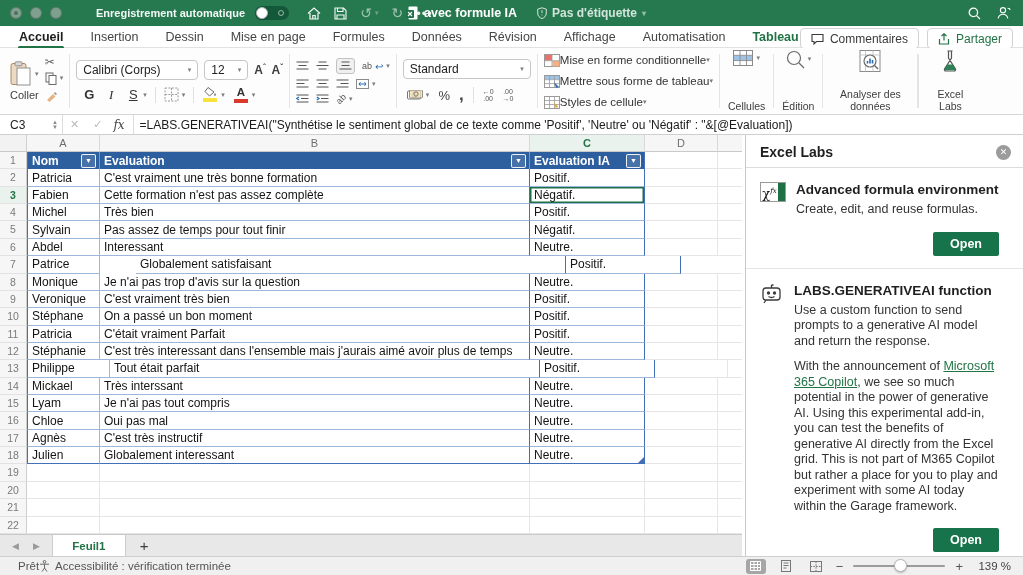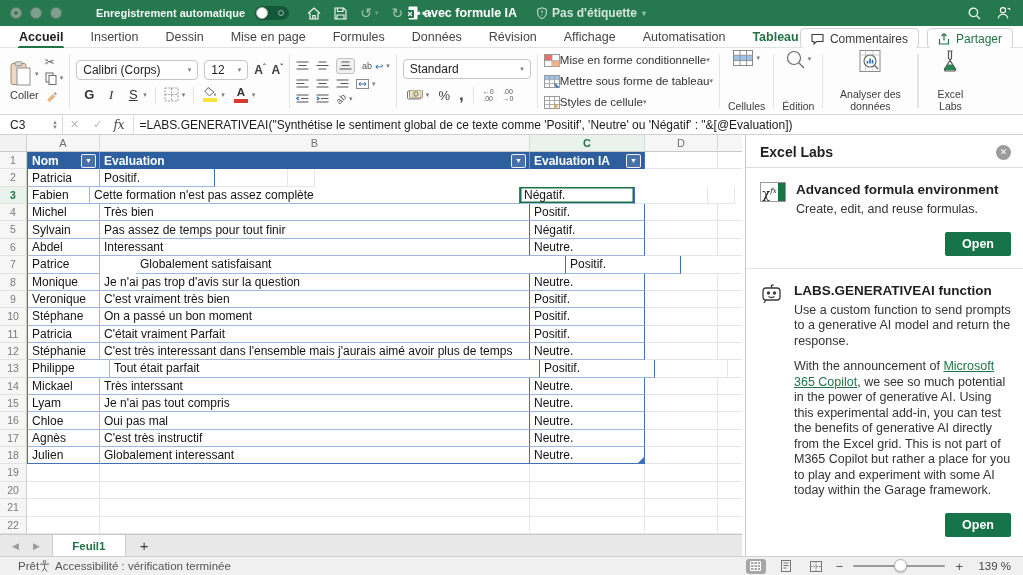--- a/index.html
+++ b/index.html
@@ -142,21 +142,21 @@
   .pm{font-size:13px;color:#555;}
 
   
   .panel{position:absolute;left:745px;top:135px;width:278px;height:421px;background:#fff;
          border-left:1px solid #c9c9c9;box-sizing:border-box;overflow:hidden;}
   .panel-head{display:flex;align-items:center;justify-content:space-between;padding:9px 12px 7px 14px;
               border-bottom:1px solid #dcdcdc;}
   .panel-title{font-size:14px;font-weight:700;color:#1f1f1f;}
   .closebtn{width:15px;height:15px;border-radius:50%;background:#9b9b9b;color:#fff;font-size:9px;
             display:flex;align-items:center;justify-content:center;line-height:1;}
-  .psection{padding:14px 12px 12px 14px;}
+  .psection{padding:14px 24px 12px 14px;}
   .psection + .psection{border-top:1px solid #e4e4e4;}
   .sec-head{display:flex;gap:10px;align-items:flex-start;}
   .sec-texts{flex:1;}
   .sec-title{font-size:13.5px;font-weight:700;color:#1f1f1f;margin-bottom:5px;}
   .sec-body{font-size:12.5px;color:#333;line-height:1.24;margin:0 0 10px 0;}
   .plink{color:#217346;text-decoration:underline;}
   .openrow{text-align:right;margin-top:4px;}
   .openbtn{display:inline-block;background:#17744a;color:#fff;font-size:12.5px;font-weight:600;
            border-radius:2px;padding:5px 17px;}
   .afe-icon{width:26px;height:20px;border:1px solid #9a9a9a;display:flex;box-sizing:border-box;flex:none;}
@@ -584,27 +584,28 @@
         <div class="cell th cC" style="width: 115px;">
           <span class="thlabel">Evaluation IA</span>
           <span class="filter">▼</span>
         </div>
         <div class="cell empty" style="width: 73px;"></div>
         <div class="cell empty" style="width: 27px;"></div>
       </div>
       <div class="grow">
         <div class="gut">2</div>
         <div class="cell tb cA" style="width: 73px;">Patricia</div>
+        <div class="cell tb cB" style="width: 430px;">C'est vraiment une très bonne formation</div>
         <div class="cell tb cC" style="width: 115px;">Positif.</div>
         <div class="cell empty" style="width: 73px;"></div>
         <div class="cell empty" style="width: 27px;"></div>
       </div>
       <div class="grow">
         <div class="gut sel">3</div>
-        <div class="cell tb cA" style="width: 63px;">Fabien</div>
+        <div class="cell tb cA" style="width: 73px;">Fabien</div>
         <div class="cell tb cB" style="width: 430px;">Cette formation n'est pas assez complète</div>
         <div class="cell tb cC active-cell" style="width: 115px;">Négatif.</div>
         <div class="cell empty" style="width: 73px;"></div>
         <div class="cell empty" style="width: 27px;"></div>
       </div>
       <div class="grow">
         <div class="gut">4</div>
         <div class="cell tb cA" style="width: 73px;">Michel</div>
         <div class="cell tb cB" style="width: 430px;">Très bien</div>
         <div class="cell tb cC" style="width: 115px;">Positif.</div>

